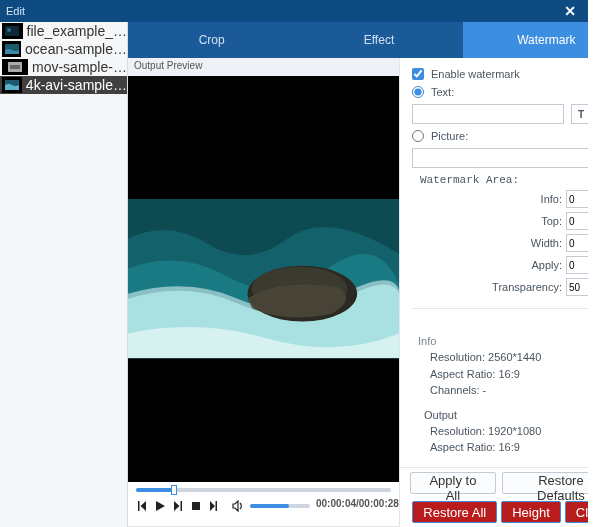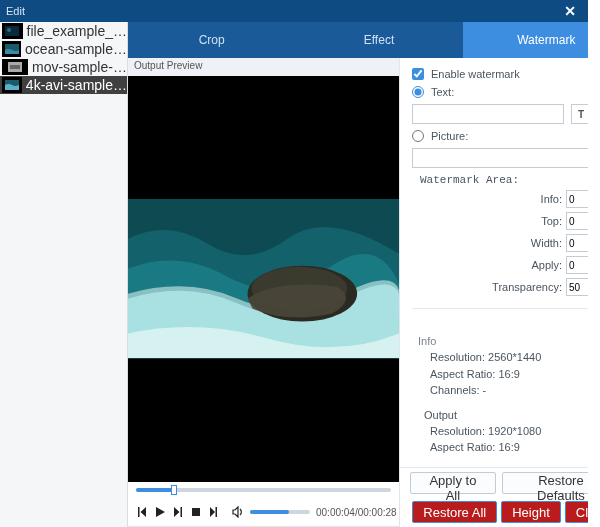--- a/index.html
+++ b/index.html
@@ -35,21 +35,21 @@
 .preview-header { height: 18px; background: #eef2f6; font-size: 10px; color: #555; padding: 2px 6px; }
 .video-area { flex: 1; background: #000; position: relative; display:flex; align-items:center; justify-content:center; }
 .video-frame { width: 272px; height: 160px; background: #1a3a3a; position: relative; overflow: hidden; }
 .wave { position:absolute; inset:0; }
 
 .slider-row { height: 16px; padding: 2px 8px; display:flex; align-items:center; }
 .timeline { flex:1; height:4px; background:#cdd6df; position:relative; border-radius:2px; }
 .timeline .fill { position:absolute; left:0; top:0; bottom:0; width:15%; background:#3d8de0; border-radius:2px; }
 .timeline .thumb-dot { position:absolute; top:-3px; left:15%; transform:translateX(-50%); width:6px; height:10px; background:#fff; border:1px solid #3d8de0; }
 
-.controls { height: 28px; display:flex; align-items:center; padding: 0 8px; gap:6px; }
+.controls { height: 28px; display:flex; align-items:flex-start; padding: 0 8px; gap:6px;font-weight:bold; }
 .ctrl-btn { width:16px; height:16px; display:flex; align-items:center; justify-content:center; color:#333; cursor:pointer; }
 .ctrl-btn svg { width:12px; height:12px; fill:#222; }
 .vol { display:flex; align-items:center; gap:4px; margin-left:4px; }
 .vol-track { width:60px; height:4px; background:#cdd6df; position:relative; border-radius:2px; }
 .vol-track .fill { position:absolute; left:0; top:0; bottom:0; width:65%; background:#3d8de0; border-radius:2px; }
 .timecode { margin-left:auto; font-size:10px; color:#555; }
 
 .divider-h { height:1px; background:#e2e6ea; }
 
 

